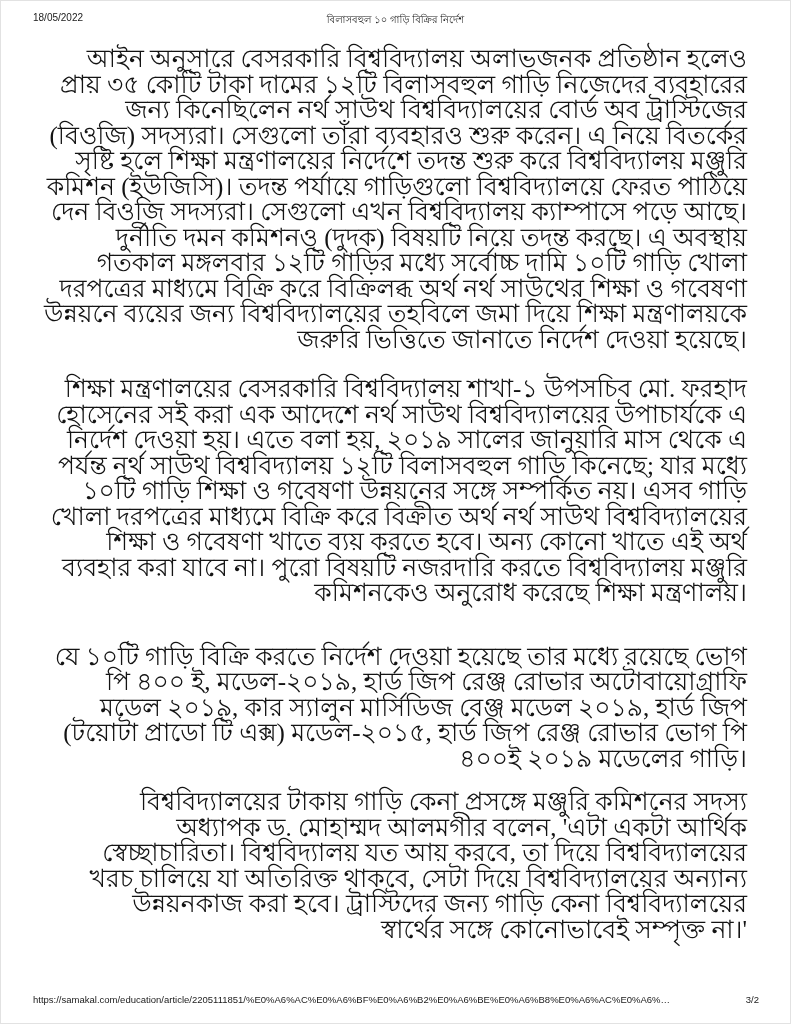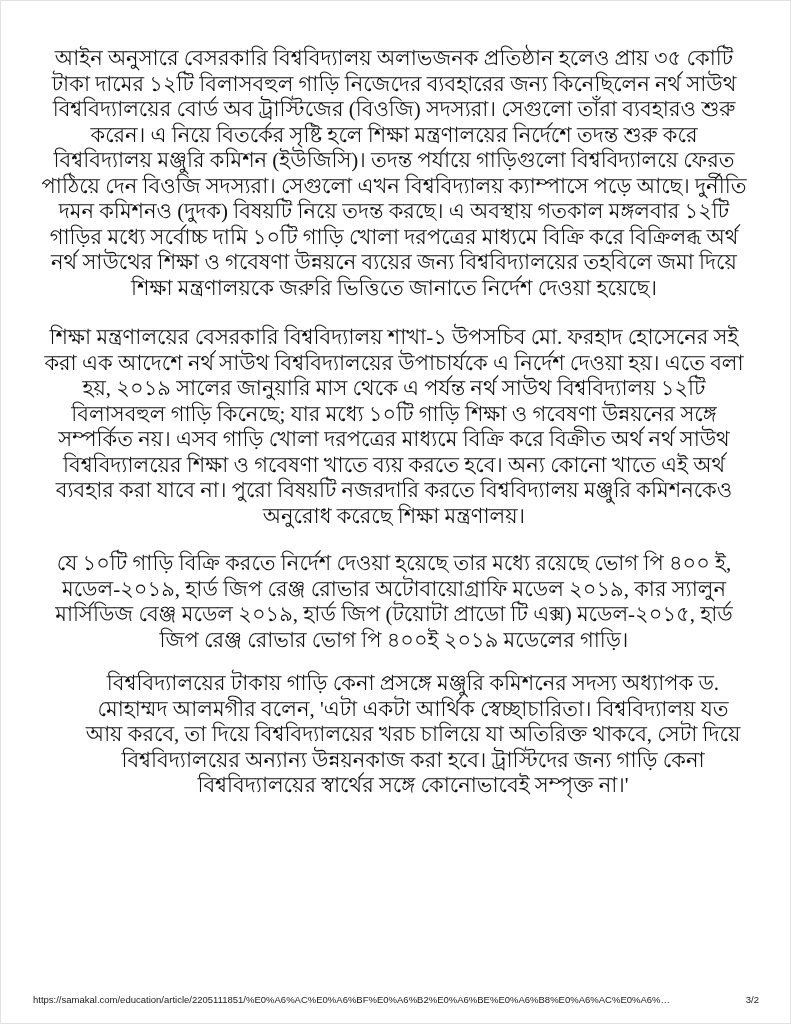--- a/index.html
+++ b/index.html
@@ -43,31 +43,31 @@
     text-align: center;
     white-space: nowrap;
   }
   
   .article {
     position: absolute;
     top: 46px;
     left: 41px;
     right: 44px;
     font-family: "Liberation Serif", "DejaVu Serif", serif;
-    font-size: 21px;
+    font-size: 25px;
     line-height: 25.5px;
     color: #131313;
-    text-align: center;
+    text-align: right;
   }
   .article p {
     margin: 0;
     padding: 0;
   }
   .article p.p1 { margin-bottom: 24px; }
-  .article p.p2 { margin-bottom: 22px; }
+  .article p.p2 { margin-bottom: 38px; }
   .article p.p3 { margin-bottom: 18px; }
   .article p.p4 { margin-bottom: 22px; }
   .article p.p5 { margin-bottom: 0; margin-left: 38px; }
   
   .print-footer {
     position: absolute;
     bottom: 16px;
     left: 0;
     right: 0;
     height: 14px;
@@ -87,20 +87,24 @@
     right: 32px;
     top: 0;
     white-space: nowrap;
   }
 </style>
 </head>
 <body>
 
 <div class="page">
 
+  <div class="print-header">
+    <span class="print-date">18/05/2022</span>
+    <span class="print-title">বিলাসবহুল ১০ গাড়ি বিক্রির নির্দেশ</span>
+  </div>
 
   <div class="article">
     <p class="p1">আইন অনুসারে বেসরকারি বিশ্ববিদ্যালয় অলাভজনক প্রতিষ্ঠান হলেও প্রায় ৩৫ কোটি টাকা দামের ১২টি বিলাসবহুল গাড়ি নিজেদের ব্যবহারের জন্য কিনেছিলেন নর্থ সাউথ বিশ্ববিদ্যালয়ের বোর্ড অব ট্রাস্টিজের (বিওজি) সদস্যরা। সেগুলো তাঁরা ব্যবহারও শুরু করেন। এ নিয়ে বিতর্কের সৃষ্টি হলে শিক্ষা মন্ত্রণালয়ের নির্দেশে তদন্ত শুরু করে বিশ্ববিদ্যালয় মঞ্জুরি কমিশন (ইউজিসি)। তদন্ত পর্যায়ে গাড়িগুলো বিশ্ববিদ্যালয়ে ফেরত পাঠিয়ে দেন বিওজি সদস্যরা। সেগুলো এখন বিশ্ববিদ্যালয় ক্যাম্পাসে পড়ে আছে। দুর্নীতি দমন কমিশনও (দুদক) বিষয়টি নিয়ে তদন্ত করছে। এ অবস্থায় গতকাল মঙ্গলবার ১২টি গাড়ির মধ্যে সর্বোচ্চ দামি ১০টি গাড়ি খোলা দরপত্রের মাধ্যমে বিক্রি করে বিক্রিলব্ধ অর্থ নর্থ সাউথের শিক্ষা ও গবেষণা উন্নয়নে ব্যয়ের জন্য বিশ্ববিদ্যালয়ের তহবিলে জমা দিয়ে শিক্ষা মন্ত্রণালয়কে জরুরি ভিত্তিতে জানাতে নির্দেশ দেওয়া হয়েছে।</p>
     <p class="p2">শিক্ষা মন্ত্রণালয়ের বেসরকারি বিশ্ববিদ্যালয় শাখা-১ উপসচিব মো. ফরহাদ হোসেনের সই করা এক আদেশে নর্থ সাউথ বিশ্ববিদ্যালয়ের উপাচার্যকে এ নির্দেশ দেওয়া হয়। এতে বলা হয়, ২০১৯ সালের জানুয়ারি মাস থেকে এ পর্যন্ত নর্থ সাউথ বিশ্ববিদ্যালয় ১২টি বিলাসবহুল গাড়ি কিনেছে; যার মধ্যে ১০টি গাড়ি শিক্ষা ও গবেষণা উন্নয়নের সঙ্গে সম্পর্কিত নয়। এসব গাড়ি খোলা দরপত্রের মাধ্যমে বিক্রি করে বিক্রীত অর্থ নর্থ সাউথ বিশ্ববিদ্যালয়ের শিক্ষা ও গবেষণা খাতে ব্যয় করতে হবে। অন্য কোনো খাতে এই অর্থ ব্যবহার করা যাবে না। পুরো বিষয়টি নজরদারি করতে বিশ্ববিদ্যালয় মঞ্জুরি কমিশনকেও অনুরোধ করেছে শিক্ষা মন্ত্রণালয়।</p>
     <p class="p3">যে ১০টি গাড়ি বিক্রি করতে নির্দেশ দেওয়া হয়েছে তার মধ্যে রয়েছে ভোগ পি ৪০০ ই, মডেল-২০১৯, হার্ড জিপ রেঞ্জ রোভার অটোবায়োগ্রাফি মডেল ২০১৯, কার স্যালুন মার্সিডিজ বেঞ্জ মডেল ২০১৯, হার্ড জিপ (টয়োটা প্রাডো টি এক্স) মডেল-২০১৫, হার্ড জিপ রেঞ্জ রোভার ভোগ পি ৪০০ই ২০১৯ মডেলের গাড়ি।</p>
     <p class="p5">বিশ্ববিদ্যালয়ের টাকায় গাড়ি কেনা প্রসঙ্গে মঞ্জুরি কমিশনের সদস্য অধ্যাপক ড. মোহাম্মদ আলমগীর বলেন, 'এটা একটা আর্থিক স্বেচ্ছাচারিতা। বিশ্ববিদ্যালয় যত আয় করবে, তা দিয়ে বিশ্ববিদ্যালয়ের খরচ চালিয়ে যা অতিরিক্ত থাকবে, সেটা দিয়ে বিশ্ববিদ্যালয়ের অন্যান্য উন্নয়নকাজ করা হবে। ট্রাস্টিদের জন্য গাড়ি কেনা বিশ্ববিদ্যালয়ের স্বার্থের সঙ্গে কোনোভাবেই সম্পৃক্ত না।'</p>
   </div>
 
   <div class="print-footer">
     <span class="print-url">https://samakal.com/education/article/2205111851/%E0%A6%AC%E0%A6%BF%E0%A6%B2%E0%A6%BE%E0%A6%B8%E0%A6%AC%E0%A6%…</span>

